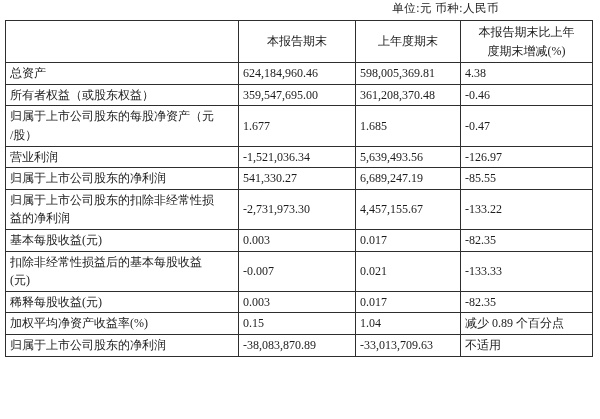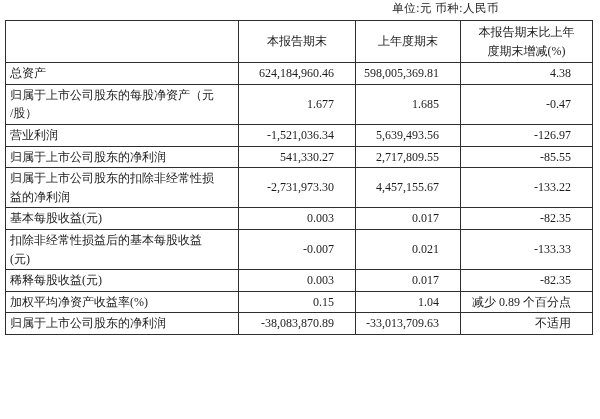--- a/index.html
+++ b/index.html
@@ -31,21 +31,21 @@
     font-size: 12px;
     font-weight: normal;
     vertical-align: middle;
     white-space: pre-line;
     word-break: break-all;
     line-height: 1.55;
     padding: 1px 6px 1px 4px;
   }
   .fin th.c-head { text-align: center; padding: 2px 3px; }
   .fin td.c-label { text-align: left; }
-  .fin td.c-num { text-align: right; padding-right: 21px; }
+  .fin td.c-num { padding-right: 13px; }
   tr.header { height: 36px; }
   tr.data { height: 21px; margin-top: 8px; }
 </style>
 </head>
 <body>
 
 <div class="page">
   <div class="unit-note">单位:元 币种:人民币</div>
 
   <table class="fin">
@@ -63,36 +63,42 @@
           <th class="c-head">本报告期末比上年
 度期末增减(%)</th>
         </tr>
         <tr class="data">
           <td class="c-label">总资产</td>
           <td class="c-num">624,184,960.46</td>
           <td class="c-num">598,005,369.81</td>
           <td class="c-num">4.38</td>
         </tr>
         <tr class="data">
+          <td class="c-label">所有者权益（或股东权益）</td>
+          <td class="c-num">359,547,695.00</td>
+          <td class="c-num">361,208,370.48</td>
+          <td class="c-num">-0.46</td>
+        </tr>
+        <tr class="data">
           <td class="c-label">归属于上市公司股东的每股净资产（元
 /股）</td>
           <td class="c-num">1.677</td>
           <td class="c-num">1.685</td>
           <td class="c-num">-0.47</td>
         </tr>
         <tr class="data">
           <td class="c-label">营业利润</td>
           <td class="c-num">-1,521,036.34</td>
           <td class="c-num">5,639,493.56</td>
           <td class="c-num">-126.97</td>
         </tr>
         <tr class="data">
           <td class="c-label">归属于上市公司股东的净利润</td>
           <td class="c-num">541,330.27</td>
-          <td class="c-num">2,717,809.55</td>
+          <td class="c-num">6,689,247.19</td>
           <td class="c-num">-85.55</td>
         </tr>
         <tr class="data">
           <td class="c-label">归属于上市公司股东的扣除非经常性损
 益的净利润</td>
           <td class="c-num">-2,731,973.30</td>
           <td class="c-num">4,457,155.67</td>
           <td class="c-num">-133.22</td>
         </tr>
         <tr class="data">

